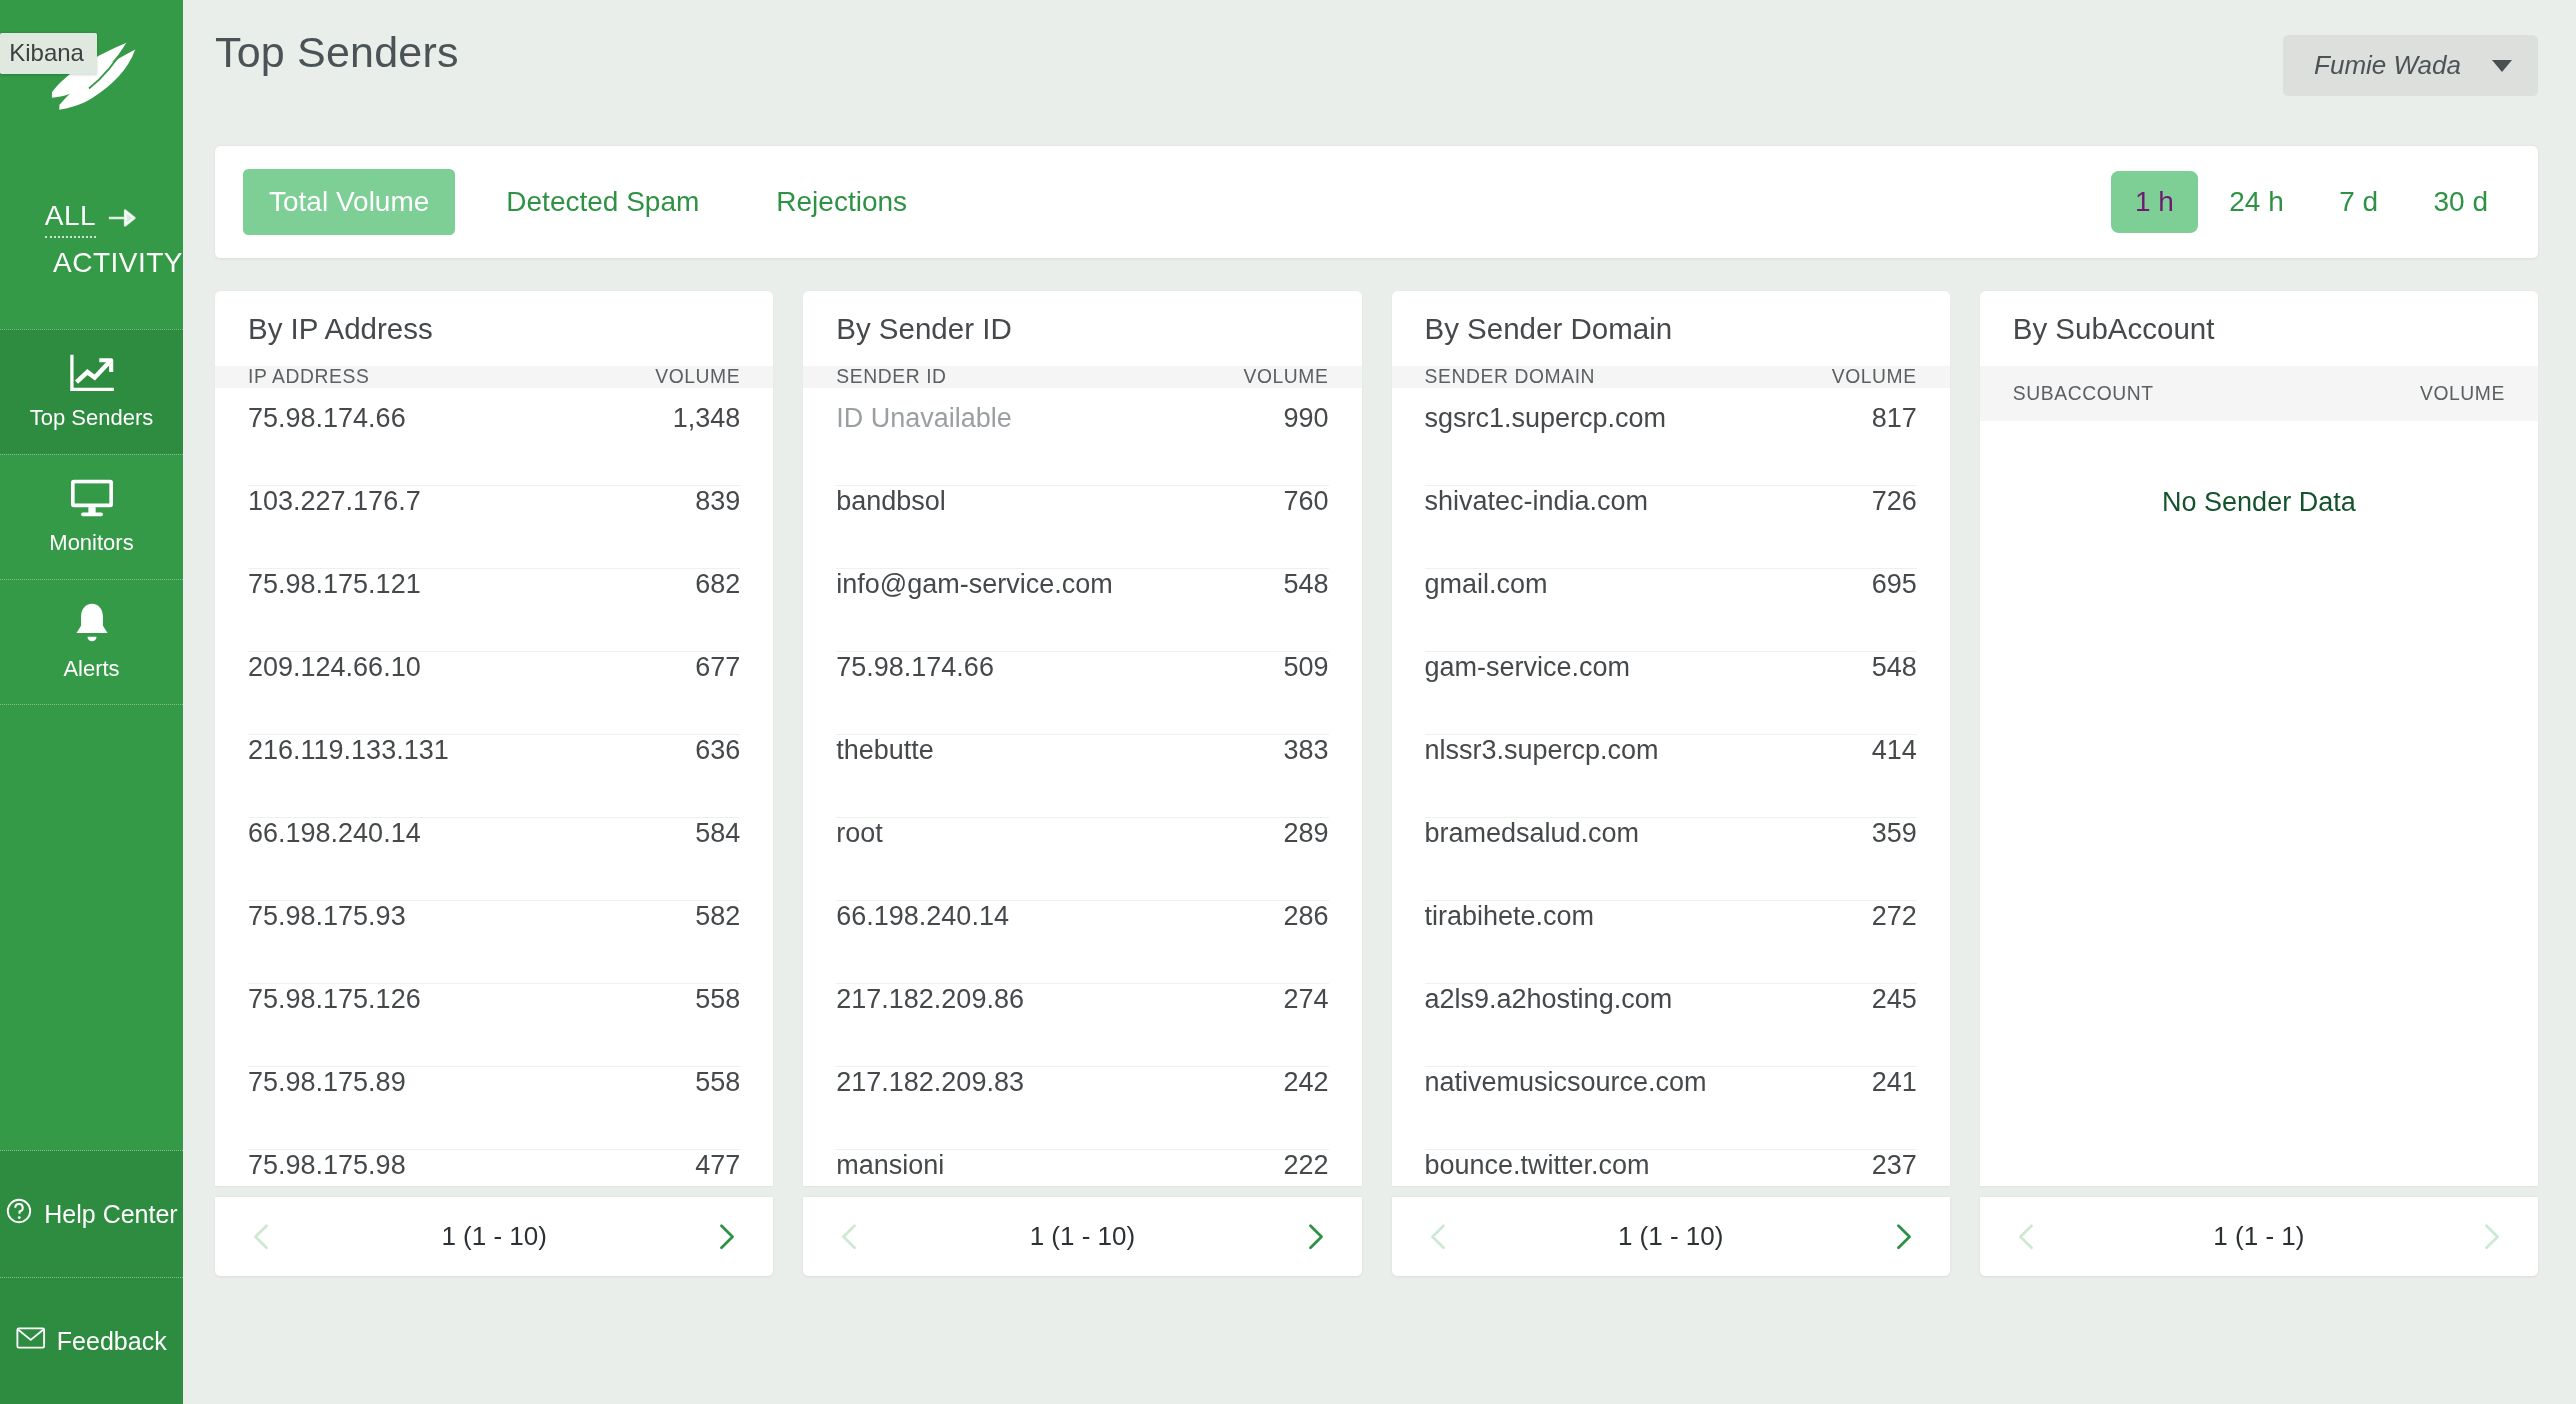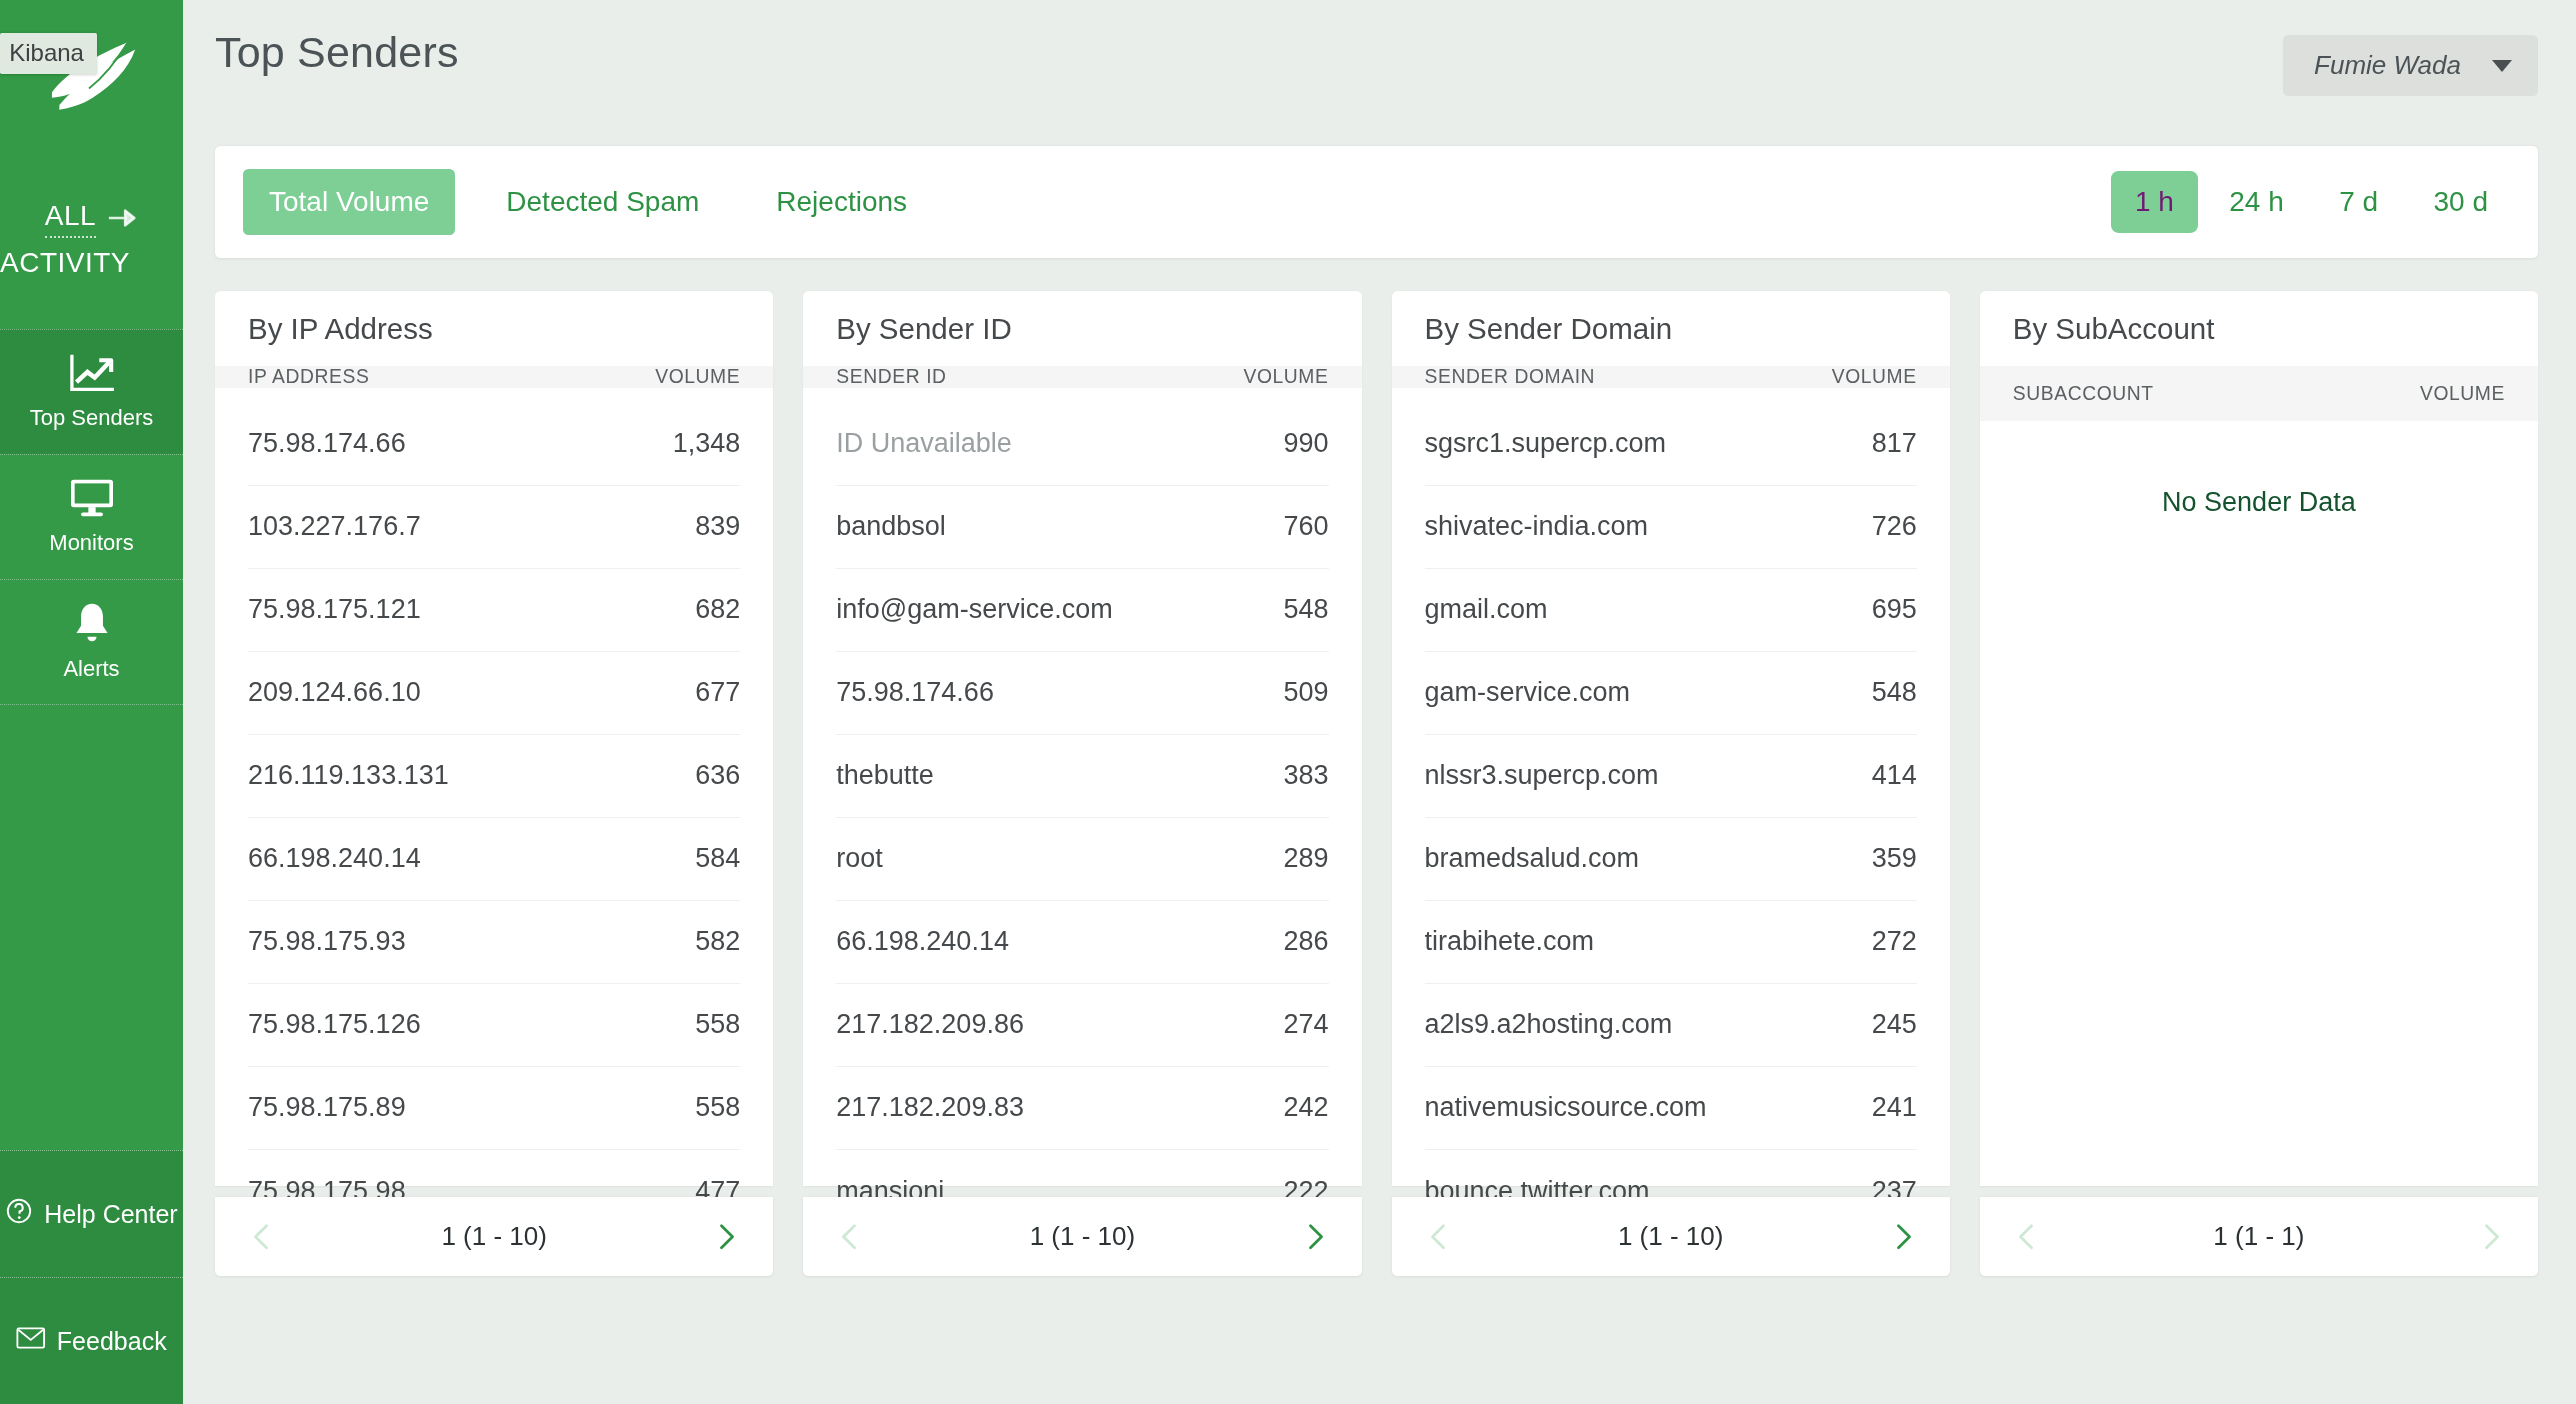--- a/index.html
+++ b/index.html
@@ -25,21 +25,21 @@
   .kibana-chip {
     position: absolute; left: 0px; top: 33px;
     background: #dfe9e0; color: #3c4142;
     font-size: 24px; padding: 5.5px 13px 7.4px 9.2px;
     border-radius: 1.8px;
     box-shadow: 0 0.9px 2.8px rgba(0,0,0,.18);
     z-index: 4;
   }
   .leaf { position: absolute; left: 39px; top: 20px; width: 111px; height: 111px; z-index: 2;}
   .nav-all {
-    text-align: left;
+    text-align: right;
     padding-top: 42px;
     padding-bottom: 50px;
   }
   .nav-all .row1 {
     font-size: 28px; letter-spacing: 0.5px; font-weight: 400;
     display: flex; align-items: center; justify-content: center; gap: 11px;
   }
   .nav-all .row1 .lbl { border-bottom: 2.8px dotted rgba(255,255,255,.75); padding-bottom: 3.7px;}
   .nav-all .row2 {
     font-size: 28px; letter-spacing: 0.5px; margin-top: 9.2px;
@@ -145,21 +145,21 @@
   .thead {
     background: #f4f5f4;
     height: 55px;
     display: flex; align-items: center; justify-content: space-between;
     padding: 0 33px;
     font-size: 19.3px; color: #5b6063; letter-spacing: 0.6px;
   }
   .tbody { flex: 1 1 auto; padding: 0 33px; }
   .trow {
     height: 83px;
-    display: flex; align-items: center; justify-content: space-between;
+    display: flex; align-items: flex-start; justify-content: space-between;
     border-bottom: 0.9px solid #edf0ed;
     font-size: 27px; color: #45494b; gap: 8px;
   }
   .trow:first-child { margin-top: 14.7px; }
   .trow:last-child { border-bottom: none; }
   .trow .label { overflow: hidden; white-space: nowrap; text-overflow: ellipsis; padding-right: 16.6px; }
   .trow .label.muted { color: #9aa0a2; }
   .trow .value { flex: 0 0 auto; }
   .empty-msg {
     padding-top: 66px; text-align: center;

